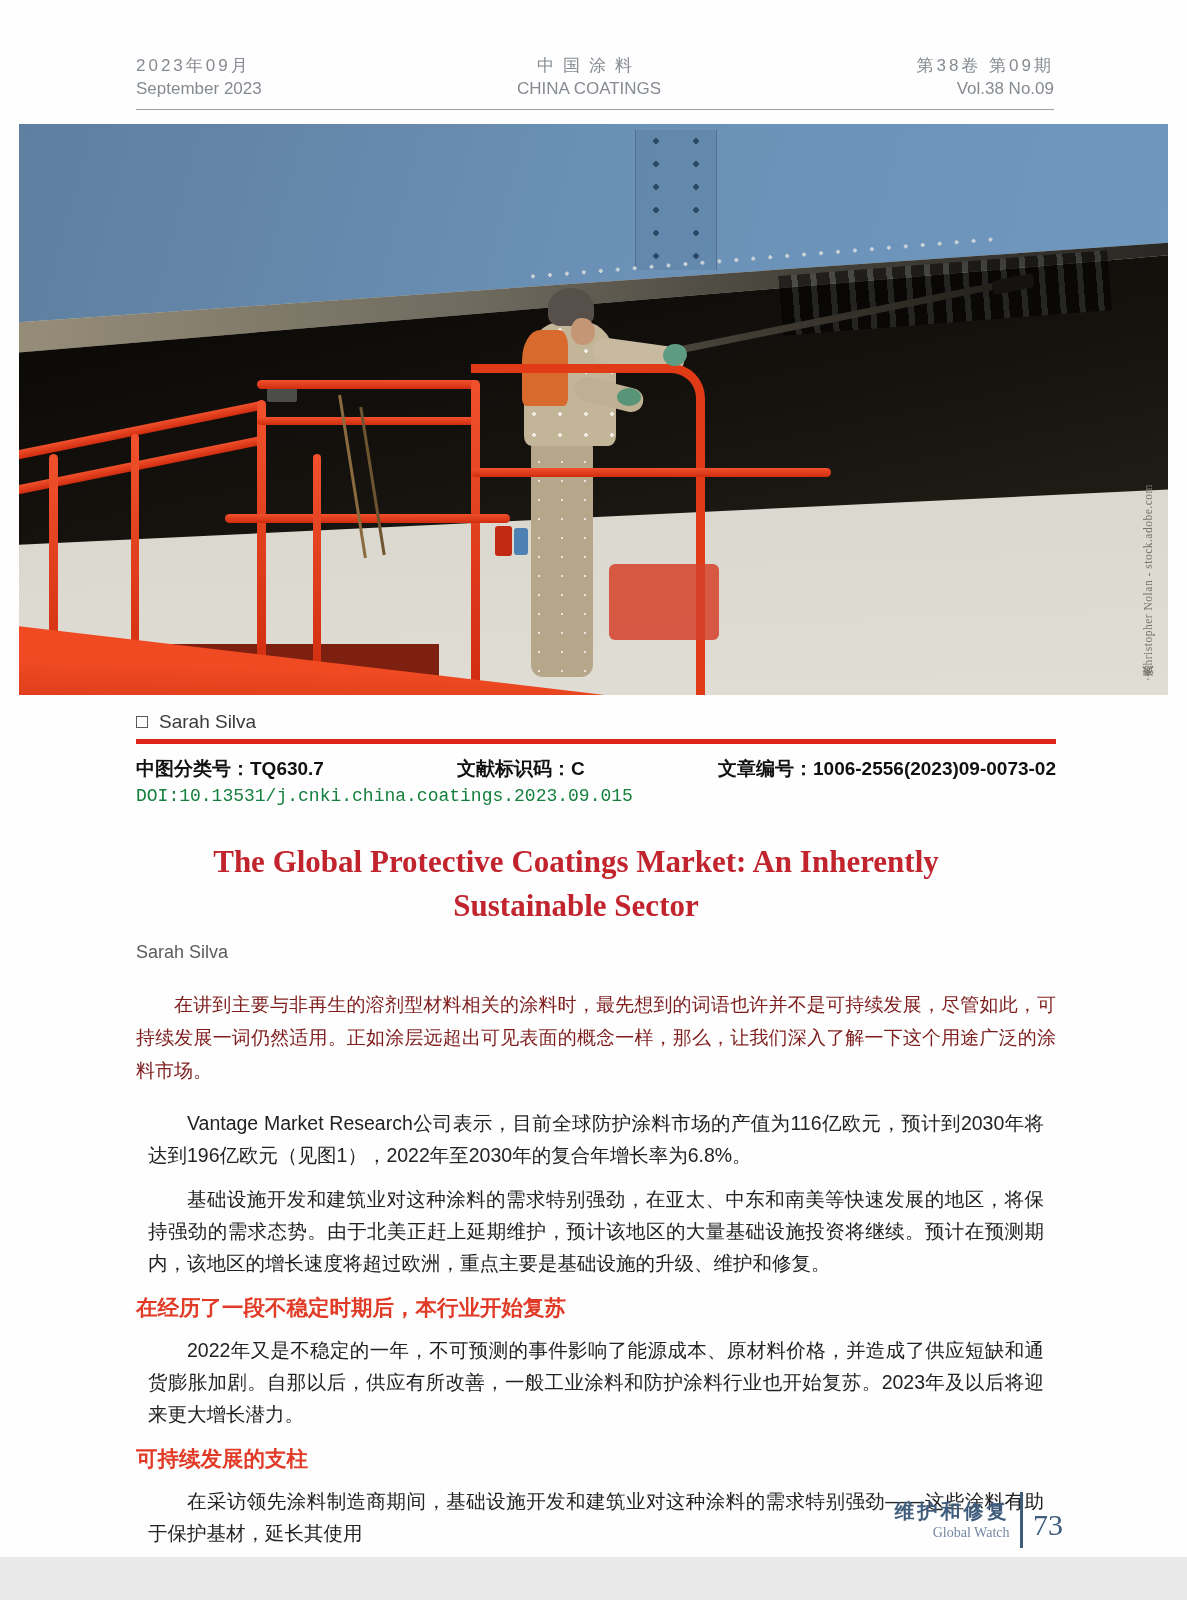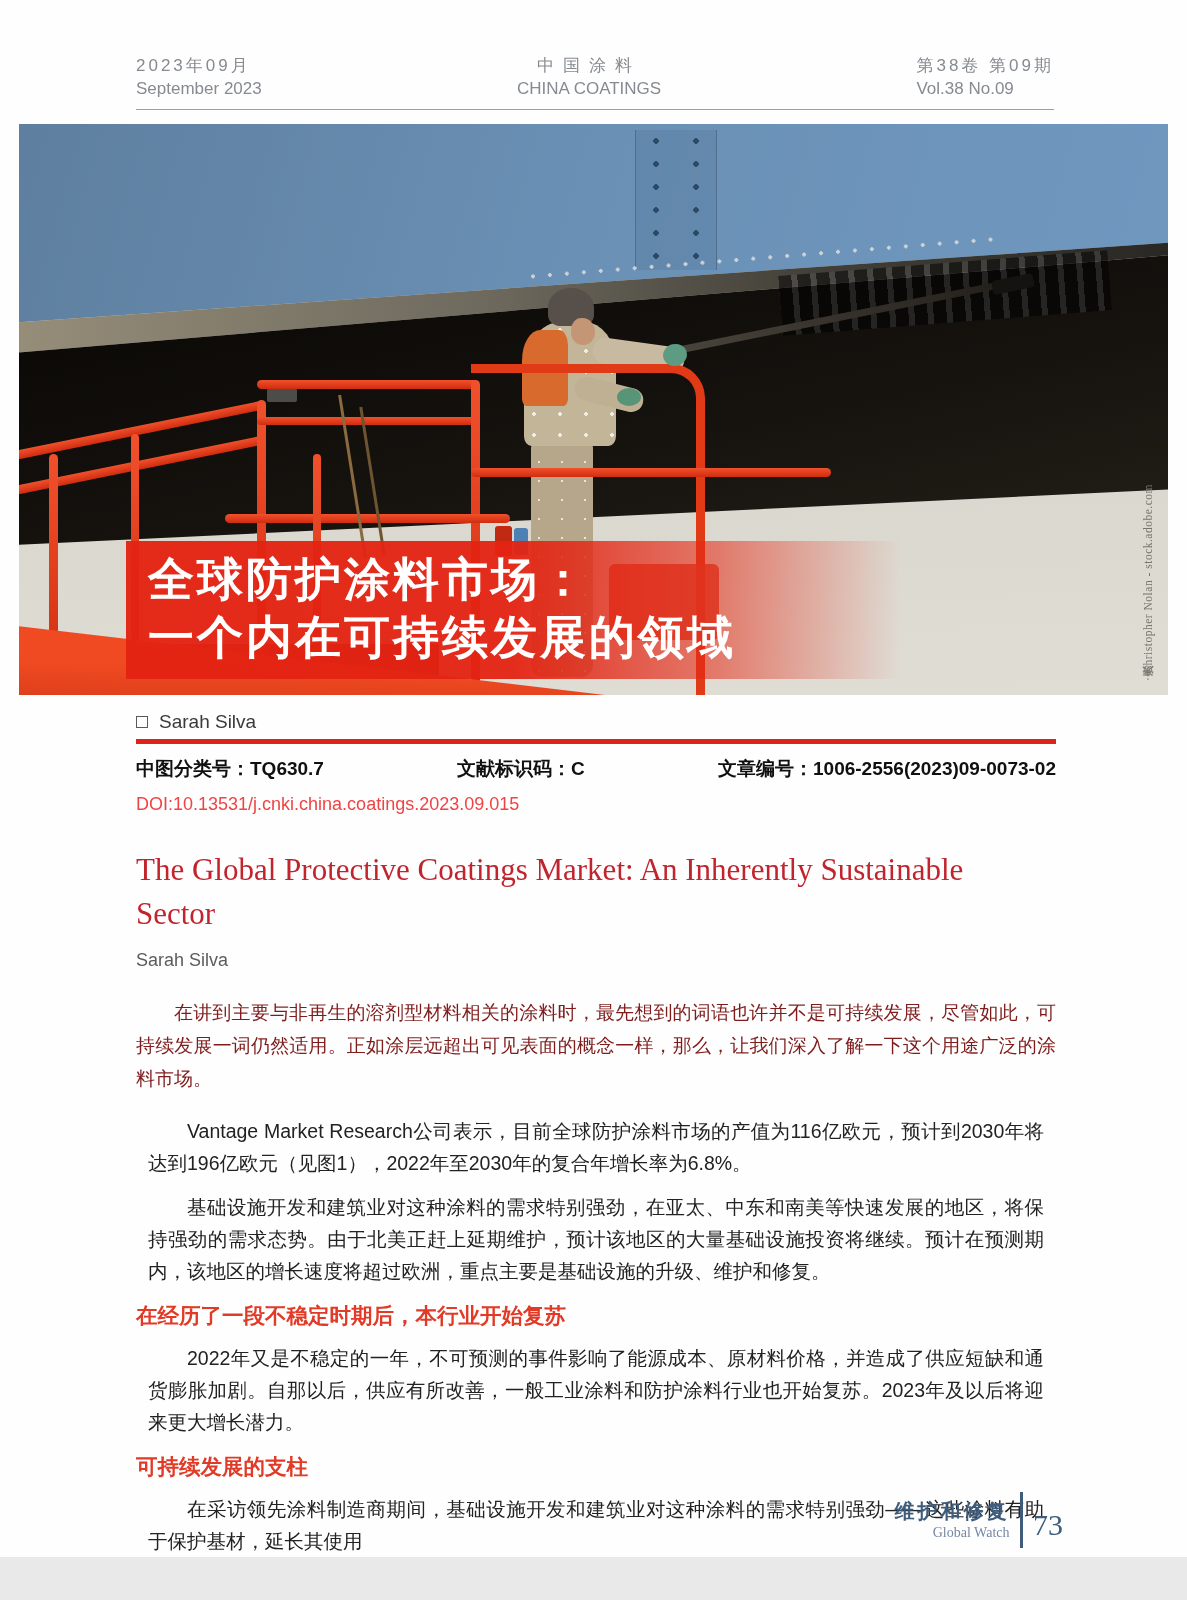--- a/index.html
+++ b/index.html
@@ -3,21 +3,21 @@
 <meta charset="utf-8">
 <style>
   html,body{margin:0;padding:0;background:#e9e9e9;}
   .page{position:relative;width:1187px;height:1557px;background:#fefefe;overflow:hidden;
         font-family:"Liberation Sans",sans-serif;}
 
   
   .jheader{position:absolute;top:54px;left:136px;width:918px;display:flex;
            justify-content:space-between;color:#868b91;font-size:17px;line-height:23px;}
   .jheader .hc{text-align:center;}
-  .jheader .hr{text-align:left;}
+  .jheader .hr{text-align:right;}
   .jheader .cjk{letter-spacing:3px;}
   .jheader .cjk.wide{letter-spacing:9px;}
   .header-rule{position:absolute;top:109px;left:136px;width:918px;height:0;
                border-top:1px solid #9aa0a6;}
 
   
   .hero{position:absolute;top:124px;left:19px;width:1149px;height:571px;overflow:hidden;
         background:linear-gradient(178deg,#d2cfc6 0%,#d9d6cd 55%,#e0ddd5 100%);}
   .abs{position:absolute;}
   .girder{inset:0;background:linear-gradient(105deg,#5e7f9f 0%,#6a90b5 45%,#7199c1 100%);
@@ -99,23 +99,23 @@
   .credit{right:12px;bottom:8px;z-index:11;writing-mode:vertical-rl;transform:rotate(180deg);
           font-family:"Liberation Serif",serif;font-size:11.5px;color:#77756d;letter-spacing:.5px;}
 
   
   .content{position:absolute;left:136px;top:700px;width:920px;color:#222;}
   .byline{margin-top:10px;height:24px;font-size:19px;color:#3a3a3a;display:flex;align-items:center;}
   .byline .sq{display:inline-block;width:10px;height:10px;border:1.5px solid #5a5a5a;margin-right:11px;}
   .red-rule{margin-top:5px;height:4.5px;background:#de2318;}
   .meta-row{margin-top:12px;display:flex;justify-content:space-between;font-size:19px;
             font-weight:600;color:#101010;height:26px;}
-  .doi{margin-top:12px;font-family:Liberation Sans, sans-serif;font-size:18px;color:#ef4444;height:24px;}
-  .en-title{margin:30px 0 0 0;font-family:"Liberation Serif",serif;font-weight:400;font-size:31px;
-            line-height:44px;color:#c2242e;max-width:880px;}
+  .doi{margin-top:4px;font-family:Liberation Mono, monospace;font-size:18px;color:#15803d;height:24px;}
+  .en-title{margin:30px 0 0 0;font-family:"Liberation Serif",serif;font-weight:700;font-size:31px;
+            line-height:44px;color:#c2242e;max-width:880px;text-align:center;}
   .en-author{margin-top:14px;font-size:18px;color:#5b5c5e;height:22px;}
   .abstract{margin:24px 0 0 0;font-family:"Liberation Serif",serif;font-size:19px;line-height:33px;
             color:#7f1d1d;text-indent:2em;text-align:justify;}
   .body-p{margin:12px;font-size:19.5px;line-height:32px;color:#222;text-indent:2em;text-align:justify;}
   .body-p.first{margin-top:20px;}
   .sec-h{margin:14px 0 8px 0;font-size:21.5px;font-weight:700;color:#e13b27;}
 
   
   .pfooter{position:absolute;top:1492px;right:124px;display:flex;align-items:center;color:#3f5c7c;}
   .f-text{text-align:right;}
@@ -182,24 +182,20 @@
     <div class="abs bottle"></div>
     <div class="abs machine"></div>
     <div class="abs maroon"></div>
     <div class="abs boom"></div>
 
     <div class="abs pole"></div>
     <div class="abs roller"></div>
     <div class="abs glove1"></div>
     <div class="abs glove2"></div>
 
-    <div class="abs band">
-      <div class="band-line">全球防护涂料市场：</div>
-      <div class="band-line">一个内在可持续发展的领域</div>
-    </div>
     <div class="abs credit">来源：Christopher Nolan - stock.adobe.com</div>
   </div>
 
   <div class="content">
     <div class="byline">
       <span class="sq"></span>
       <span>Sarah Silva</span>
     </div>
     <div class="red-rule"></div>
     <div class="meta-row">

